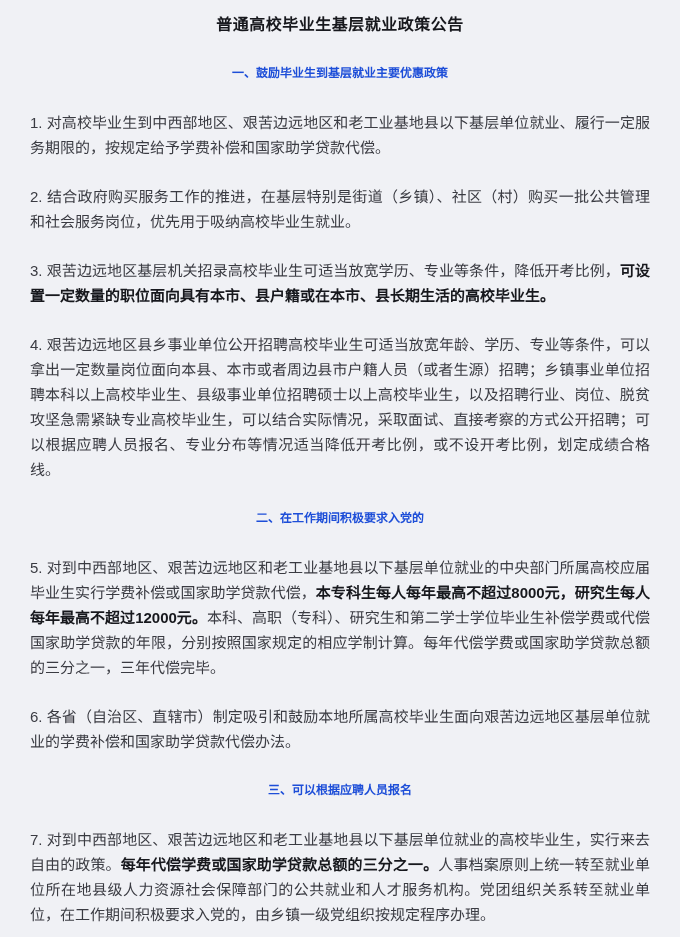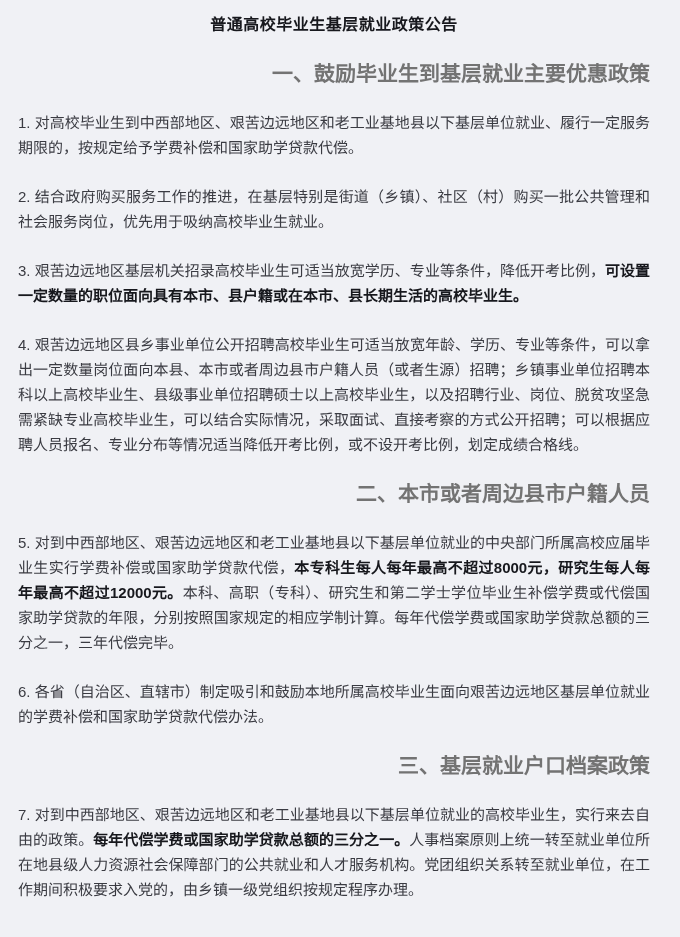--- a/index.html
+++ b/index.html
@@ -6,41 +6,41 @@
     margin: 0;
     padding: 0;
     background: #f0f1f5;
     font-family: "Liberation Sans", "DejaVu Sans", sans-serif;
   }
   .page {
     position: relative;
     width: 680px;
     height: 937px;
     box-sizing: border-box;
-    padding: 12px 30px 10px 18px;
+    padding: 12px 30px 10px 30px;
     background: #f0f1f5;
     overflow: hidden;
     color: #3a3b42;
   }
   .doc-title {
     margin: 0;
     font-size: 16px;
     font-weight: bold;
     line-height: 25px;
     text-align: center;
     color: #17181d;
     letter-spacing: 0.5px;
   }
   .section-heading {
     margin: 24px 0 0 0;
-    font-size: 21px;
+    font-size: 12px;
     font-weight: bold;
     line-height: 25px;
-    color: #737373;
-    text-align: right;
+    color: #1d4ed8;
+    text-align: center;
   }
   .paragraph {
     margin: 24px 0 0 0;
     font-size: 15px;
     line-height: 25px;
     text-align: justify;
     text-justify: inter-ideograph;
     color: #3a3b42;
     word-break: break-all;
   }
@@ -57,19 +57,19 @@
 <body>
 
 <main class="page">
   <h1 class="doc-title">普通高校毕业生基层就业政策公告</h1>
   <div id="doc-sections">
       <h2 class="section-heading">一、鼓励毕业生到基层就业主要优惠政策</h2>
       <p class="paragraph"><span class="run">1. 对高校毕业生到中西部地区、艰苦边远地区和老工业基地县以下基层单位就业、履行一定服务期限的，按规定给予学费补偿和国家助学贷款代偿。</span></p>
       <p class="paragraph"><span class="run">2. 结合政府购买服务工作的推进，在基层特别是街道（乡镇）、社区（村）购买一批公共管理和社会服务岗位，优先用于吸纳高校毕业生就业。</span></p>
       <p class="paragraph"><span class="run">3. 艰苦边远地区基层机关招录高校毕业生可适当放宽学历、专业等条件，降低开考比例，</span><strong class="run run-em">可设置一定数量的职位面向具有本市、县户籍或在本市、县长期生活的高校毕业生。</strong></p>
       <p class="paragraph"><span class="run">4. 艰苦边远地区县乡事业单位公开招聘高校毕业生可适当放宽年龄、学历、专业等条件，可以拿出一定数量岗位面向本县、本市或者周边县市户籍人员（或者生源）招聘；乡镇事业单位招聘本科以上高校毕业生、县级事业单位招聘硕士以上高校毕业生，以及招聘行业、岗位、脱贫攻坚急需紧缺专业高校毕业生，可以结合实际情况，采取面试、直接考察的方式公开招聘；可以根据应聘人员报名、专业分布等情况适当降低开考比例，或不设开考比例，划定成绩合格线。</span></p>
-      <h2 class="section-heading">二、本市或者周边县市户籍人员</h2>
+      <h2 class="section-heading">二、在工作期间积极要求入党的</h2>
       <p class="paragraph"><span class="run">5. 对到中西部地区、艰苦边远地区和老工业基地县以下基层单位就业的中央部门所属高校应届毕业生实行学费补偿或国家助学贷款代偿，</span><strong class="run run-em">本专科生每人每年最高不超过8000元，研究生每人每年最高不超过12000元。</strong><span class="run">本科、高职（专科）、研究生和第二学士学位毕业生补偿学费或代偿国家助学贷款的年限，分别按照国家规定的相应学制计算。每年代偿学费或国家助学贷款总额的三分之一，三年代偿完毕。</span></p>
       <p class="paragraph"><span class="run">6. 各省（自治区、直辖市）制定吸引和鼓励本地所属高校毕业生面向艰苦边远地区基层单位就业的学费补偿和国家助学贷款代偿办法。</span></p>
-      <h2 class="section-heading">三、基层就业户口档案政策</h2>
+      <h2 class="section-heading">三、可以根据应聘人员报名</h2>
       <p class="paragraph"><span class="run">7. 对到中西部地区、艰苦边远地区和老工业基地县以下基层单位就业的高校毕业生，实行来去自由的政策。</span><strong class="run run-em">每年代偿学费或国家助学贷款总额的三分之一。</strong><span class="run">人事档案原则上统一转至就业单位所在地县级人力资源社会保障部门的公共就业和人才服务机构。党团组织关系转至就业单位，在工作期间积极要求入党的，由乡镇一级党组织按规定程序办理。</span></p>
     </div>
 </main>
 
 </body></html>

